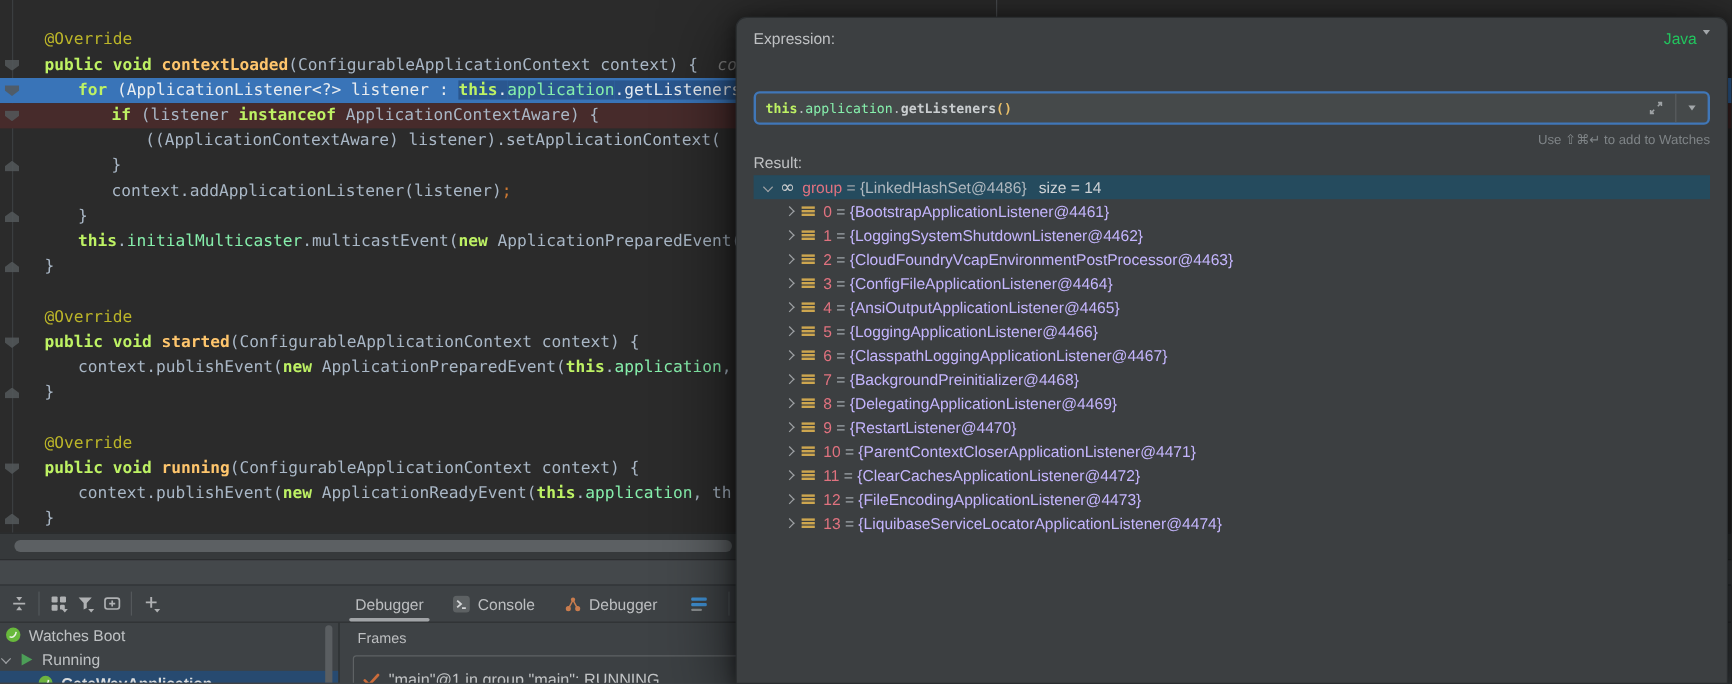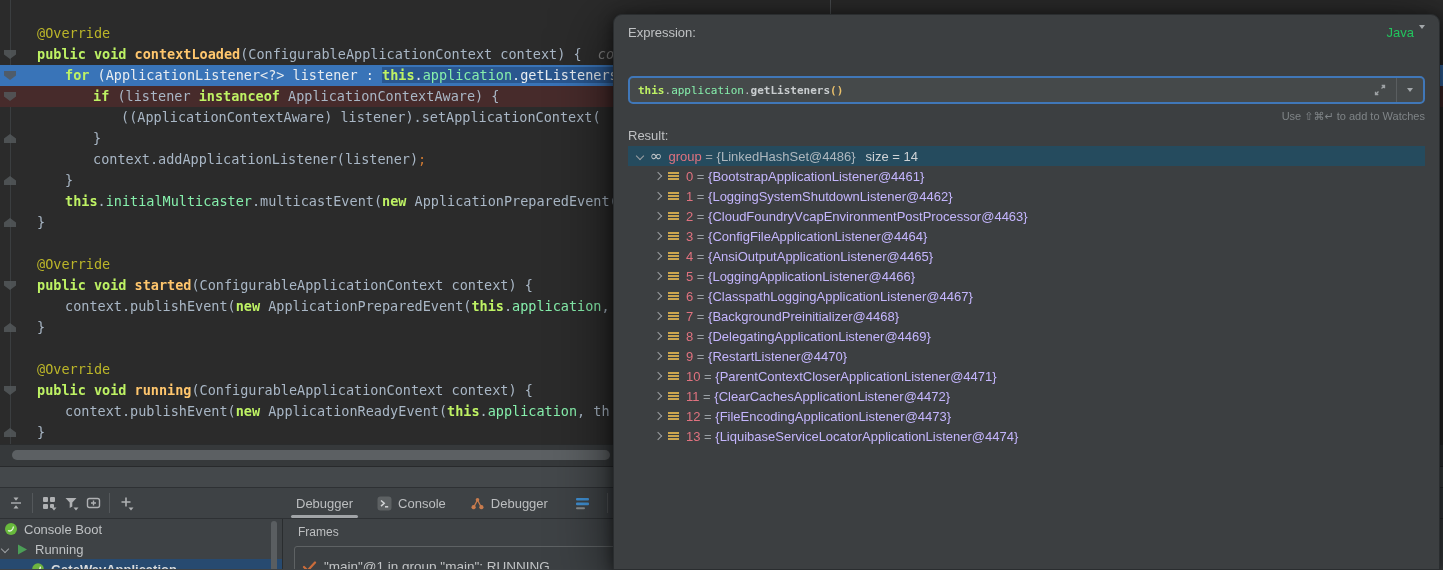--- a/index.html
+++ b/index.html
@@ -237,21 +237,21 @@
 
     <div class="svc-body">
       <div class="svc-left">
         <div class="svc-row" style="padding-left:4px">
           <span style="display:flex;margin-right:6px">
             <svg width="14" height="14">
                 <circle cx="7" cy="7" r="6" fill="#68B93C"></circle>
                 <path d="M4 8.5c2.5 1.5 5-0.5 5.5-4" stroke="#EAF4E4" stroke-width="1.3" fill="none"></path>
               </svg>
           </span>
-          <span>Console Boot</span>
+          <span>Watches Boot</span>
         </div>
         <div class="svc-row" style="padding-left:2px">
           <span class="chev down" style="margin-right:8px"></span>
           <span style="display:flex;margin-right:7px">
             <svg width="12" height="13">
                 <path d="M2 1.5l9 5-9 5z" fill="#4C9E57"></path>
               </svg>
           </span>
           <span>Running</span>
         </div>

